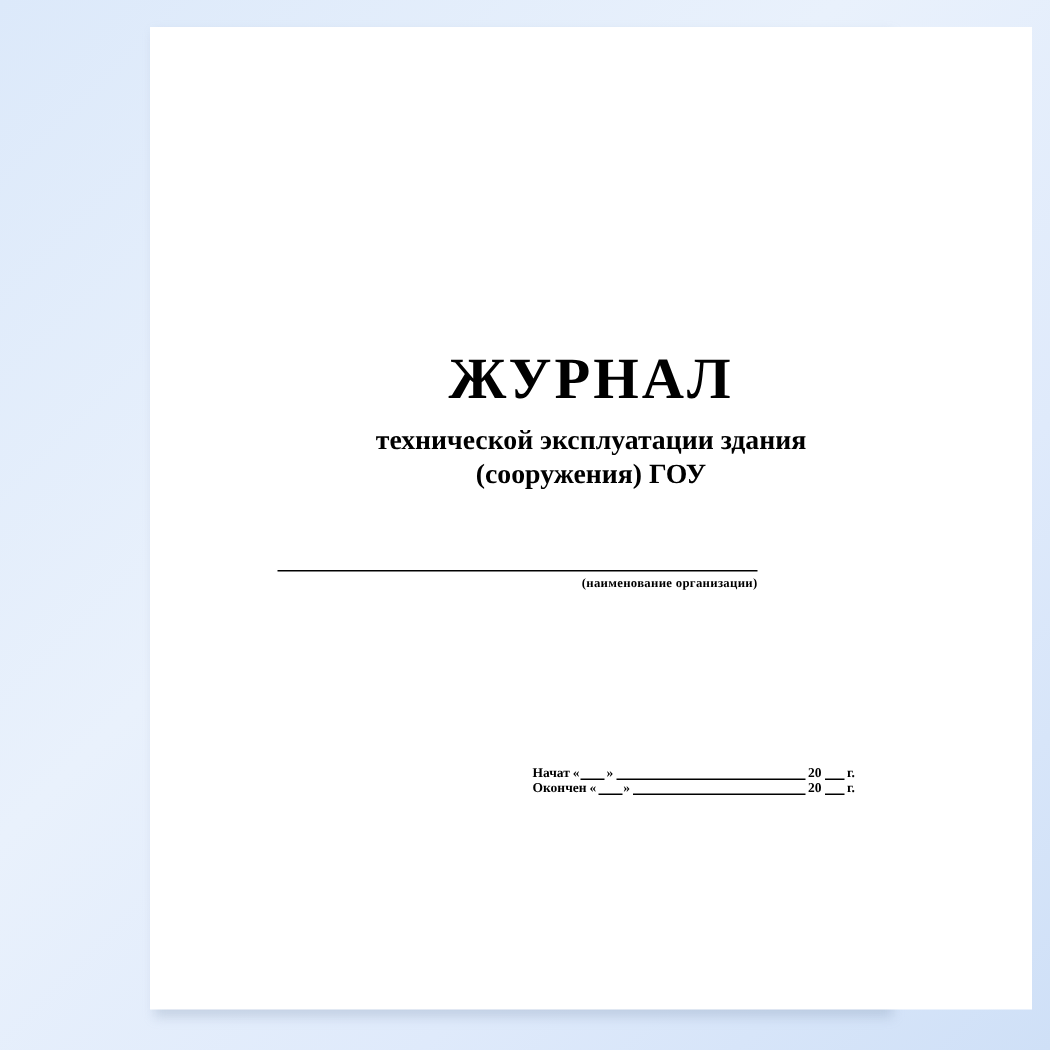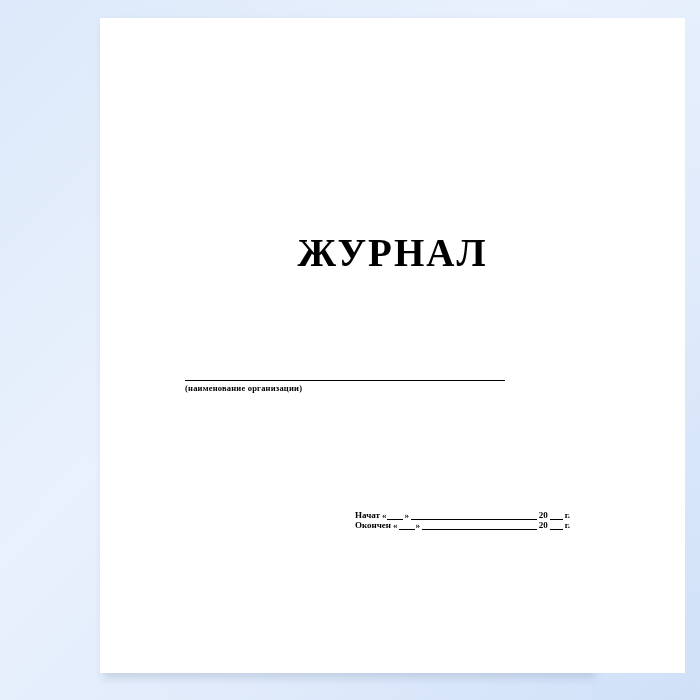--- a/index.html
+++ b/index.html
@@ -24,24 +24,23 @@
     top: 22px;
     width: 492px;
     height: 656px;
     background: rgba(120, 140, 170, 0.28);
     filter: blur(4px);
   }
   .page {
     position: absolute;
     left: 100px;
     top: 18px;
-    width: 542px;
+    width: 588px;
     height: 655px;
     background: #ffffff;
-    padding-left: 43px;
   }
   .title-block {
     position: absolute;
     left: 0;
     right: 0;
     top: 215px;
     text-align: center;
   }
   .doc-title {
     font-size: 39px;
@@ -55,21 +54,21 @@
     font-size: 18.5px;
     font-weight: bold;
     color: #000;
     line-height: 1.26;
   }
   .org-block {
     position: absolute;
     left: 85px;
     width: 320px;
     top: 348px;
-    text-align: left;
+    text-align: right;
   }
   .org-line {
     border-bottom: 1.4px solid #000;
     height: 14px;
   }
   .org-caption {
     margin-top: 2px;
     font-size: 8.5px;
     font-weight: bold;
     color: #000;
@@ -124,20 +123,24 @@
 </head>
 <body>
 
 <div class="backdrop"></div>
 <div class="page-shadow"></div>
 
 <div class="page">
 
   <div class="title-block">
     <div class="doc-title">ЖУРНАЛ</div>
+    <div class="doc-subtitle">
+      <div>технической эксплуатации здания</div>
+      <div>(сооружения) ГОУ</div>
+    </div>
   </div>
 
   <div class="org-block">
     <div class="org-line"></div>
     <div class="org-caption">(наименование организации)</div>
   </div>
 
   <div class="dates-block">
 
     <div class="date-row">

